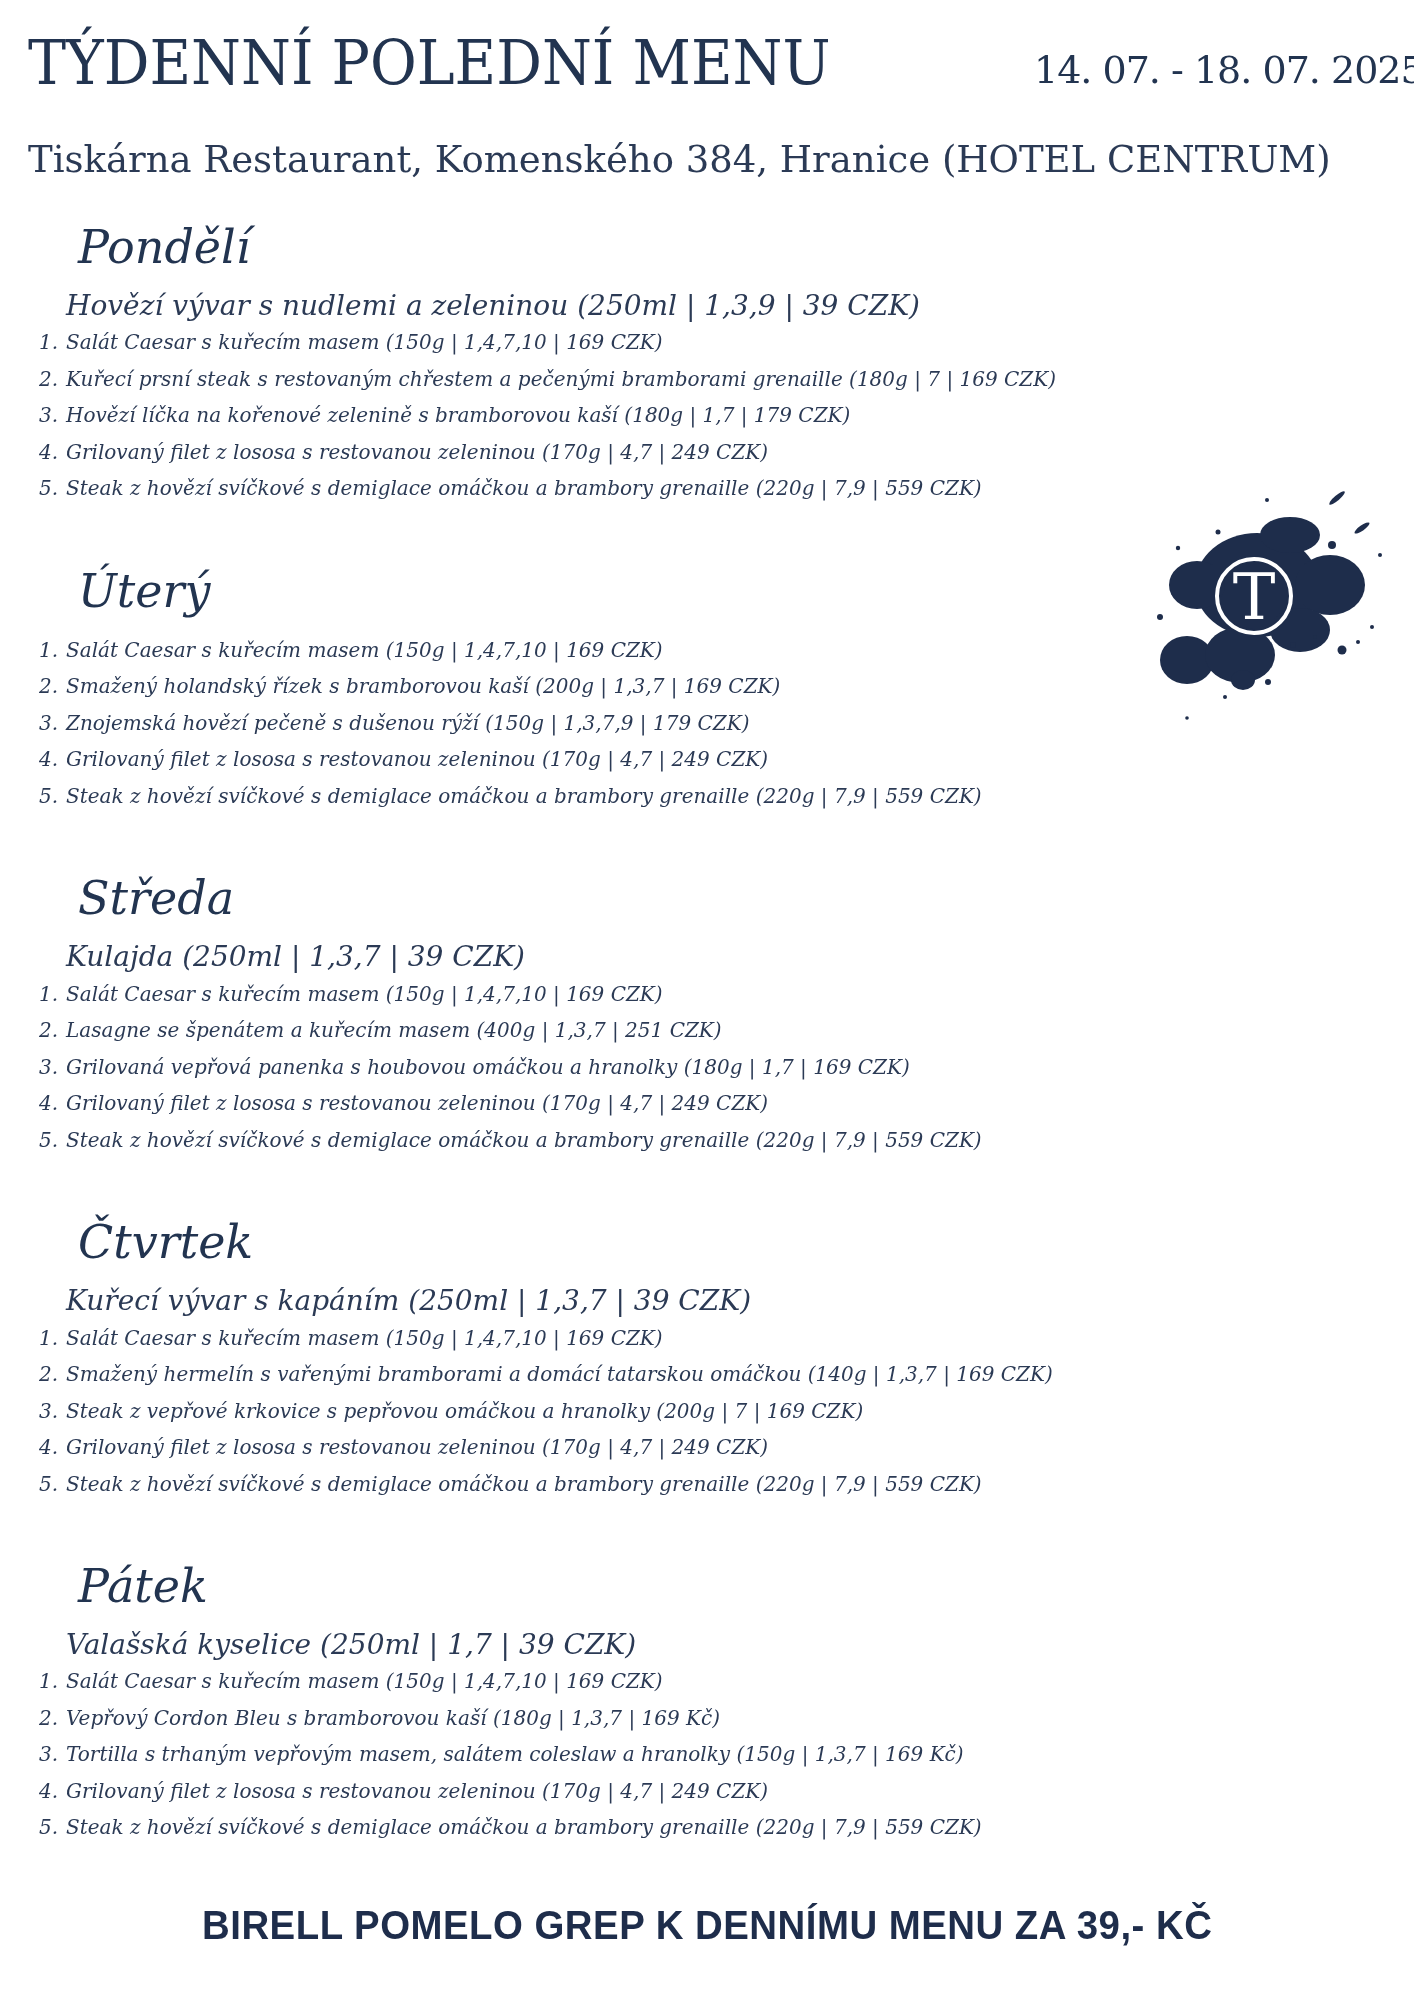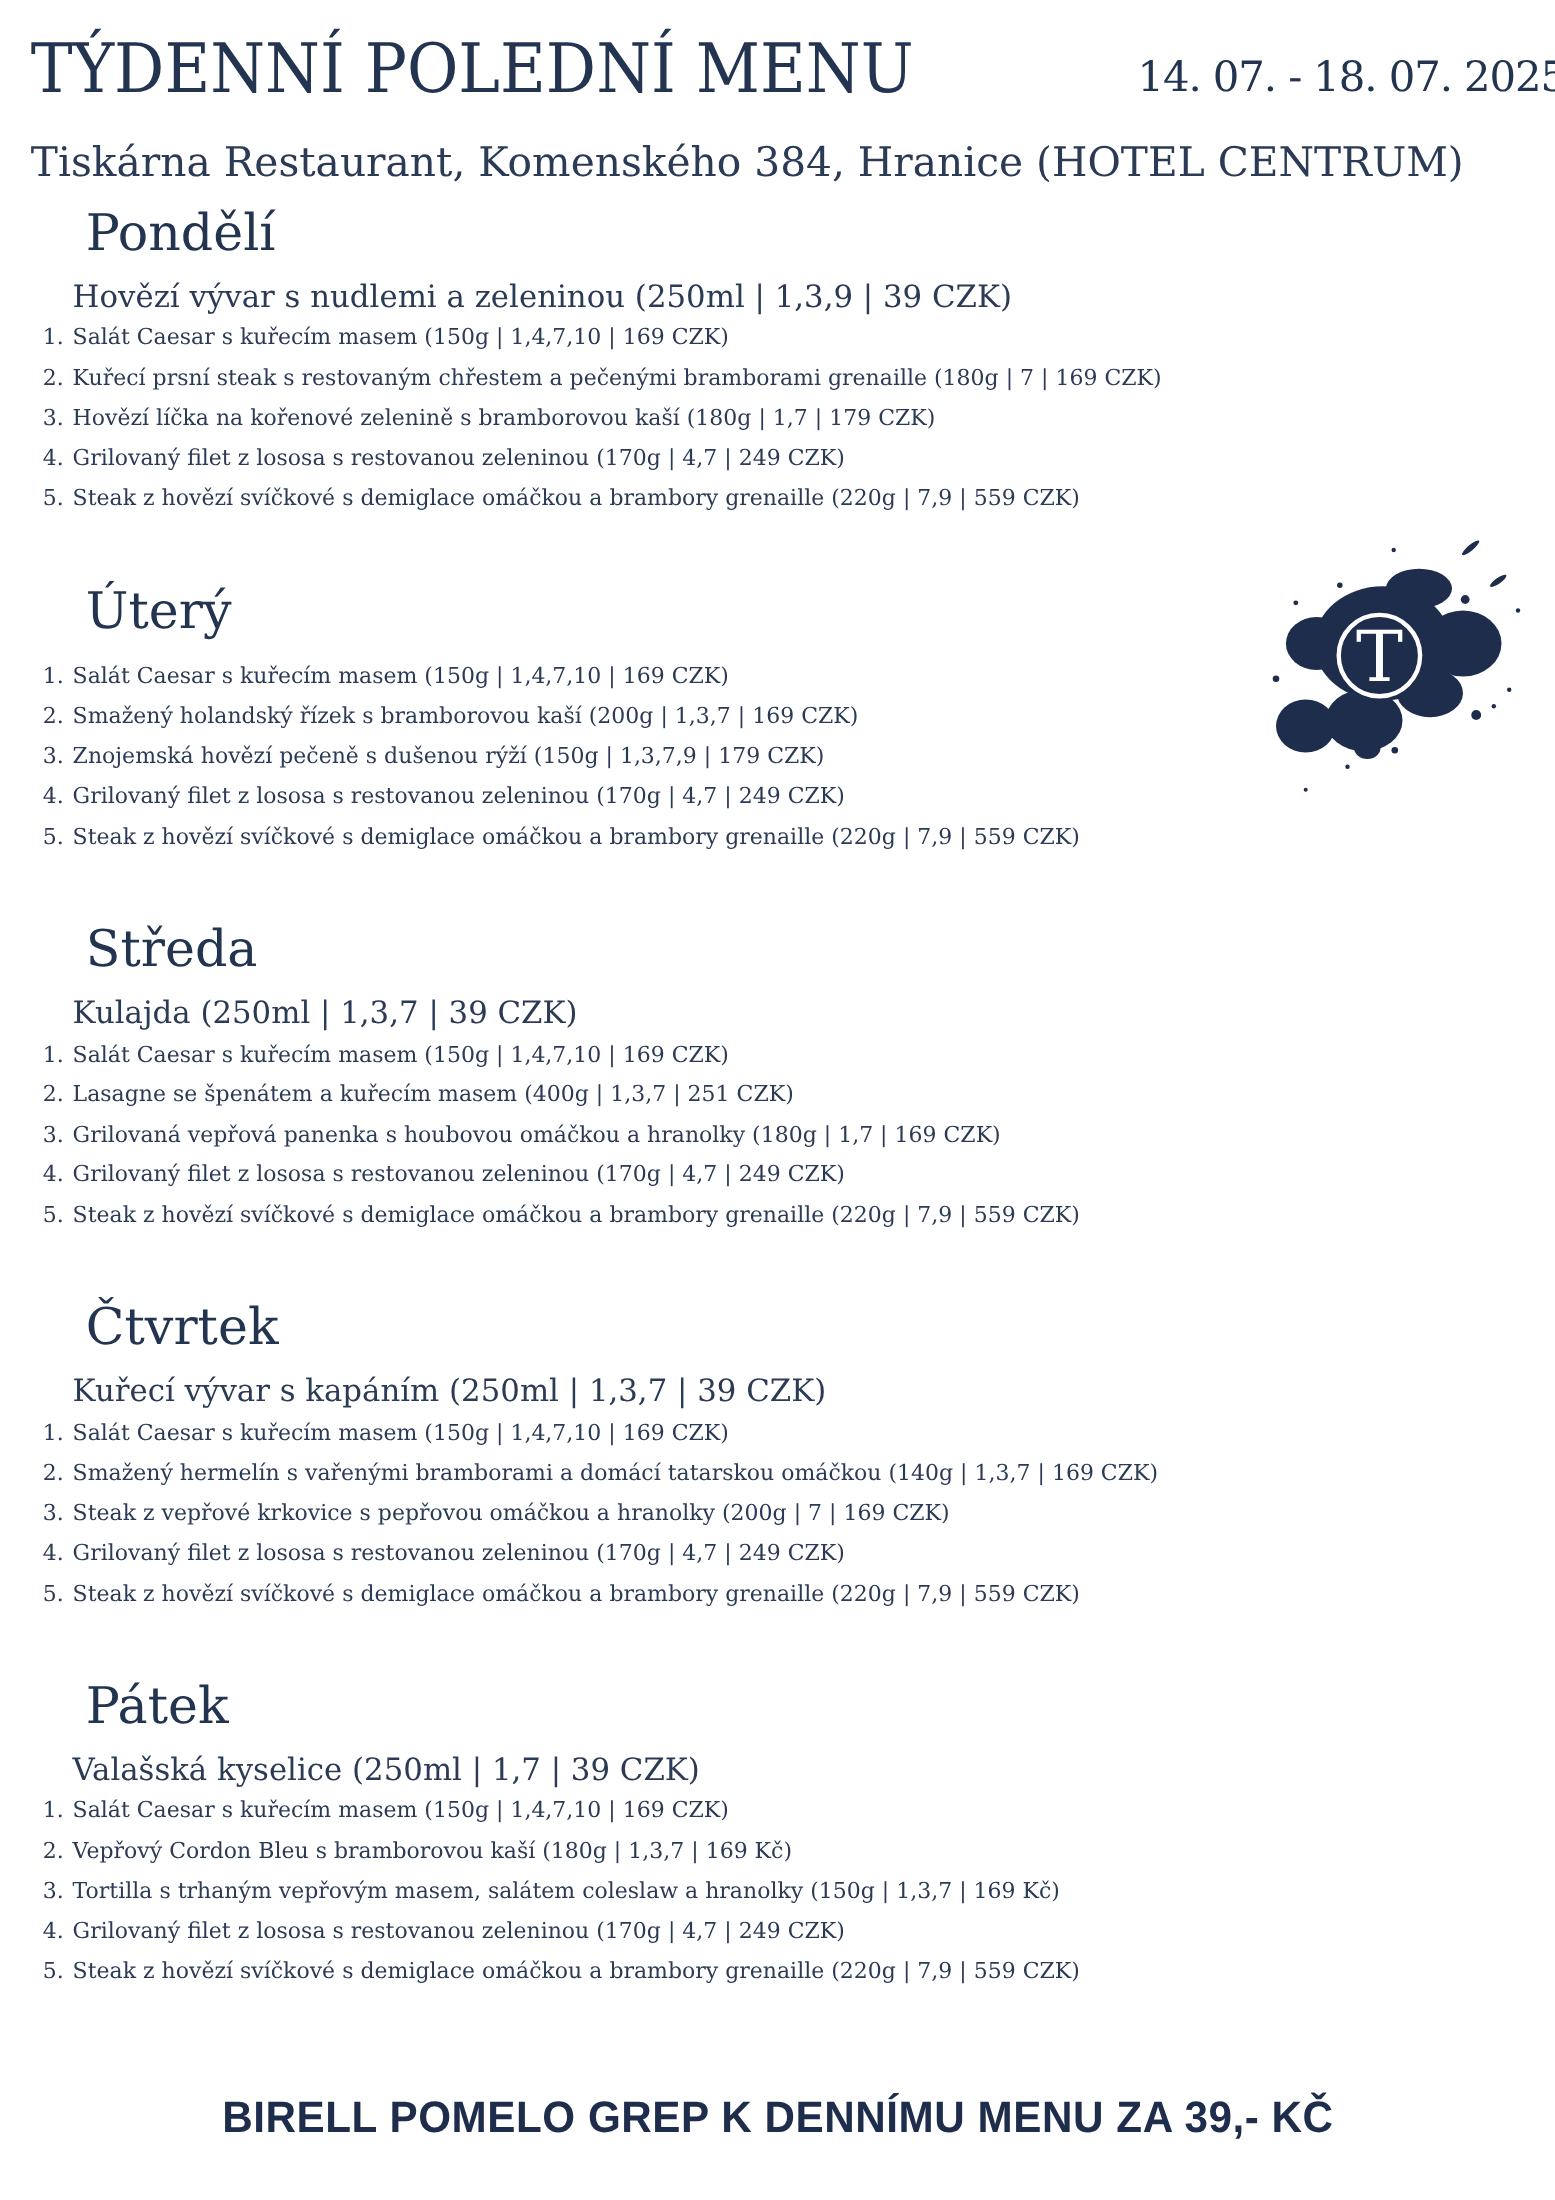--- a/index.html
+++ b/index.html
@@ -36,29 +36,29 @@
   .date-range {
     position: absolute;
     left: 1006px;
     top: 22px;
     font-size: 38px;
     color: var(--heading);
     white-space: nowrap;
     letter-spacing: -1px;
   }
   .subtitle {
-    margin-top: 16px;
+    margin-top: 28px;
     font-size: 37px;
     color: var(--text);
     white-space: nowrap;
     letter-spacing: 0px;
   }
 
   
-  .days { margin-top: 16px; }
+  .days { margin-top: 40px; font-style: italic; }
   .day { margin-bottom: 58px; }
   .day-heading {
     margin: 0 0 14px 50px;
     font-size: 46px;
     font-weight: normal;
     color: var(--heading);
     line-height: 1.15;
   }
   .soup {
     margin-left: 38px;

